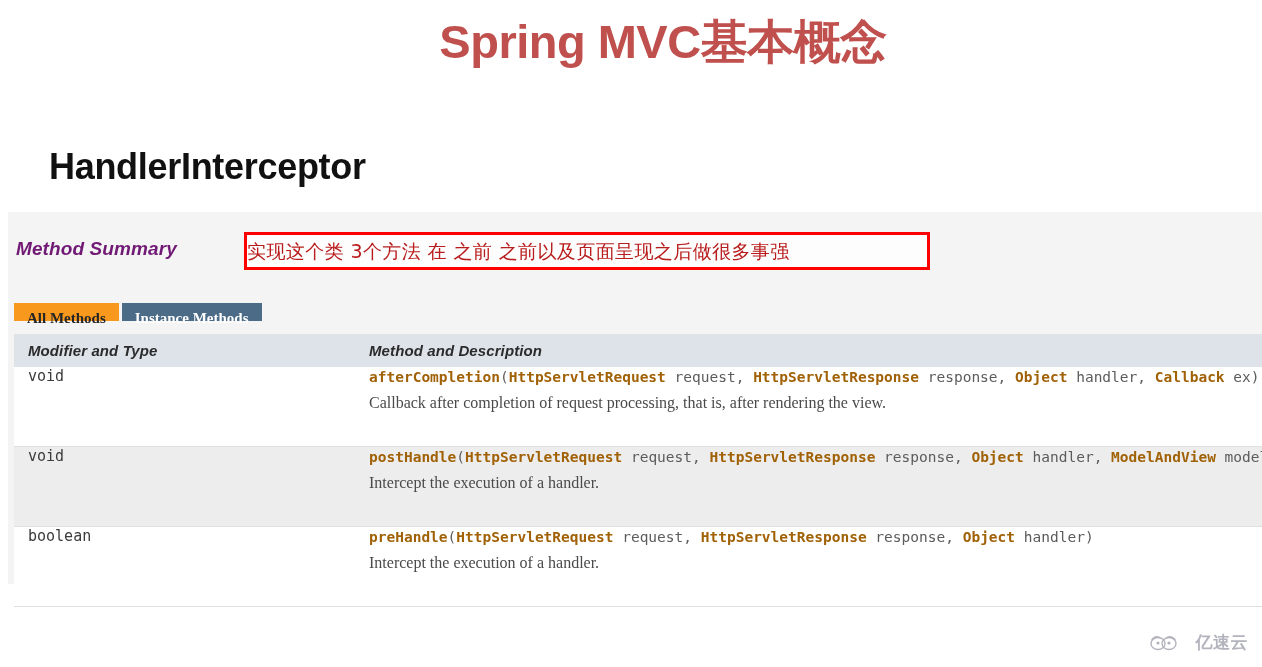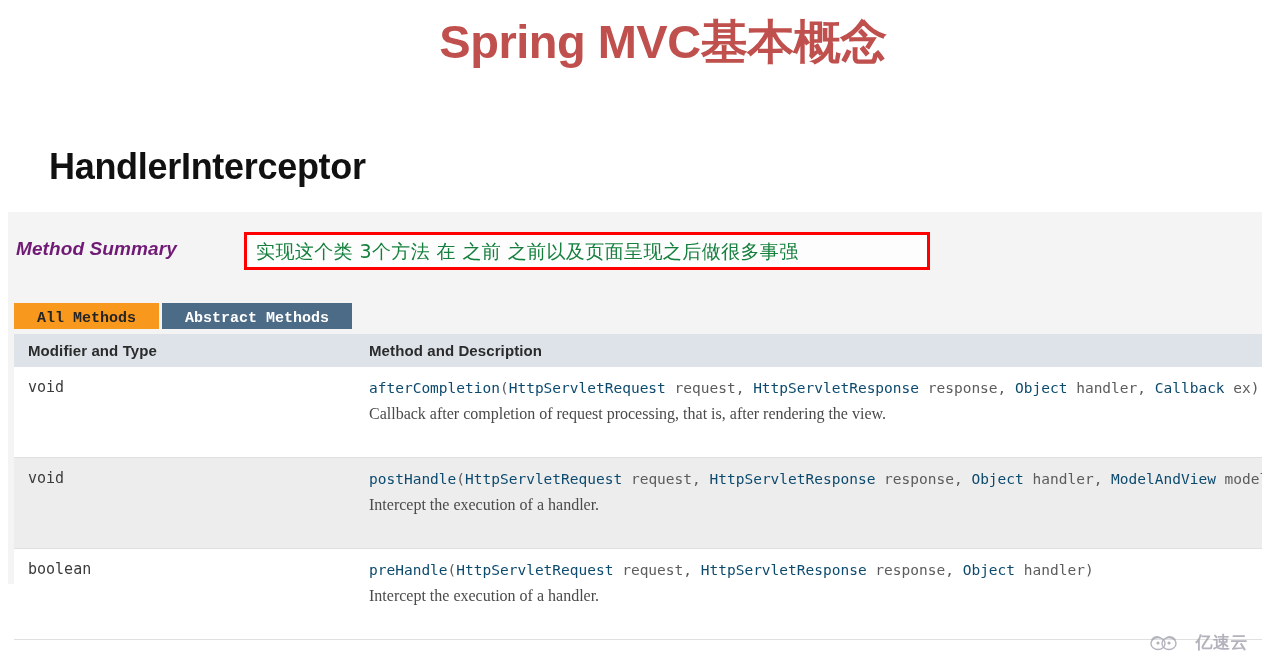--- a/index.html
+++ b/index.html
@@ -77,43 +77,42 @@
     left: 236px;
     width: 686px;
     height: 38px;
     border: 3px solid #FF0000;
     background: #FDFDFD;
     box-sizing: border-box;
     display: flex;
     align-items: center;
   }
   .annotation-text {
-    padding-left: 9px;
     font-family: "DejaVu Sans", sans-serif;
     font-size: 19px;
-    color: #15803d;
+    color: #b91c1c;
     line-height: 1;
     white-space: nowrap;
     letter-spacing: 0.4px;
   }
 
   
   .tab-bar {
     position: absolute;
     top: 91px;
     left: 6px;
     display: flex;
     align-items: flex-end;
     gap: 3px;
   }
   .tab {
-    height: 26px;
+    height: 18px;
     line-height: 31px;
-    padding: 0 23px;
-    font-family: Liberation Mono, monospace;
+    padding: 0 13px;
+    font-family: Liberation Serif, serif;
     font-weight: bold;
     font-size: 15px;
     white-space: nowrap;
     box-sizing: border-box;
   }
   .tab.active {
     background: #F8981D;
     color: #252525;
   }
   .tab.inactive {
@@ -143,29 +142,29 @@
     background: #DEE3E9;
     height: 33px;
     font-family: "Liberation Sans", sans-serif;
     font-weight: bold;
     font-size: 15px;
     color: #2b2b2b;
     padding: 0 0 0 14px;
     vertical-align: middle;
     white-space: nowrap;
     letter-spacing: 0.1px;
+    font-style: italic;
   }
   .method-table thead th.col-method { padding-left: 21px; }
 
   .method-table tbody tr.row-odd  td { background: #FFFFFF; }
   .method-table tbody tr.row-even td { background: #EDEDED; }
   .method-table tbody td {
     border-bottom: 1px solid #E0E0E0;
     height: 69px;
-    padding-top: 11px;
     padding-bottom: 10px;
   }
   .method-table tbody td.cell-modifier {
     padding-left: 14px;
     font-family: "DejaVu Sans Mono", monospace;
     font-size: 15px;
     color: #3b3b3b;
     white-space: nowrap;
   }
   .method-table tbody td.cell-method {
@@ -173,21 +172,21 @@
     padding-right: 10px;
   }
 
   .signature {
     font-family: "DejaVu Sans Mono", monospace;
     font-size: 14.5px;
     color: #58708a;
     line-height: 1.45;
     white-space: nowrap;
   }
-  .signature b { font-weight: normal; color: #0c4a6e; }
+  .signature b { font-weight: bold; color: #a16207; }
   .signature .plain { color: #5c5c5c; font-weight: normal; }
 
   .description {
     margin-top: 5px;
     font-family: "Liberation Serif", serif;
     font-size: 16px;
     color: #4a4a4a;
     line-height: 1.3;
     white-space: nowrap;
   }
@@ -222,21 +221,21 @@
 <div class="javadoc-panel">
 
   <div class="method-summary-label">Method Summary</div>
 
   <div class="annotation-box">
     <span class="annotation-text">实现这个类 3个方法 在 之前 之前以及页面呈现之后做很多事强</span>
   </div>
 
   <div class="tab-bar">
     <div class="tab active">All Methods</div>
-    <div class="tab inactive">Abstract Methods</div>
+    <div class="tab inactive">Instance Methods</div>
   </div>
 
   <table class="method-table">
     <thead>
       <tr>
         <th class="col-modifier">Modifier and Type</th>
         <th class="col-method">Method and Description</th>
       </tr>
     </thead>
     <tbody>

